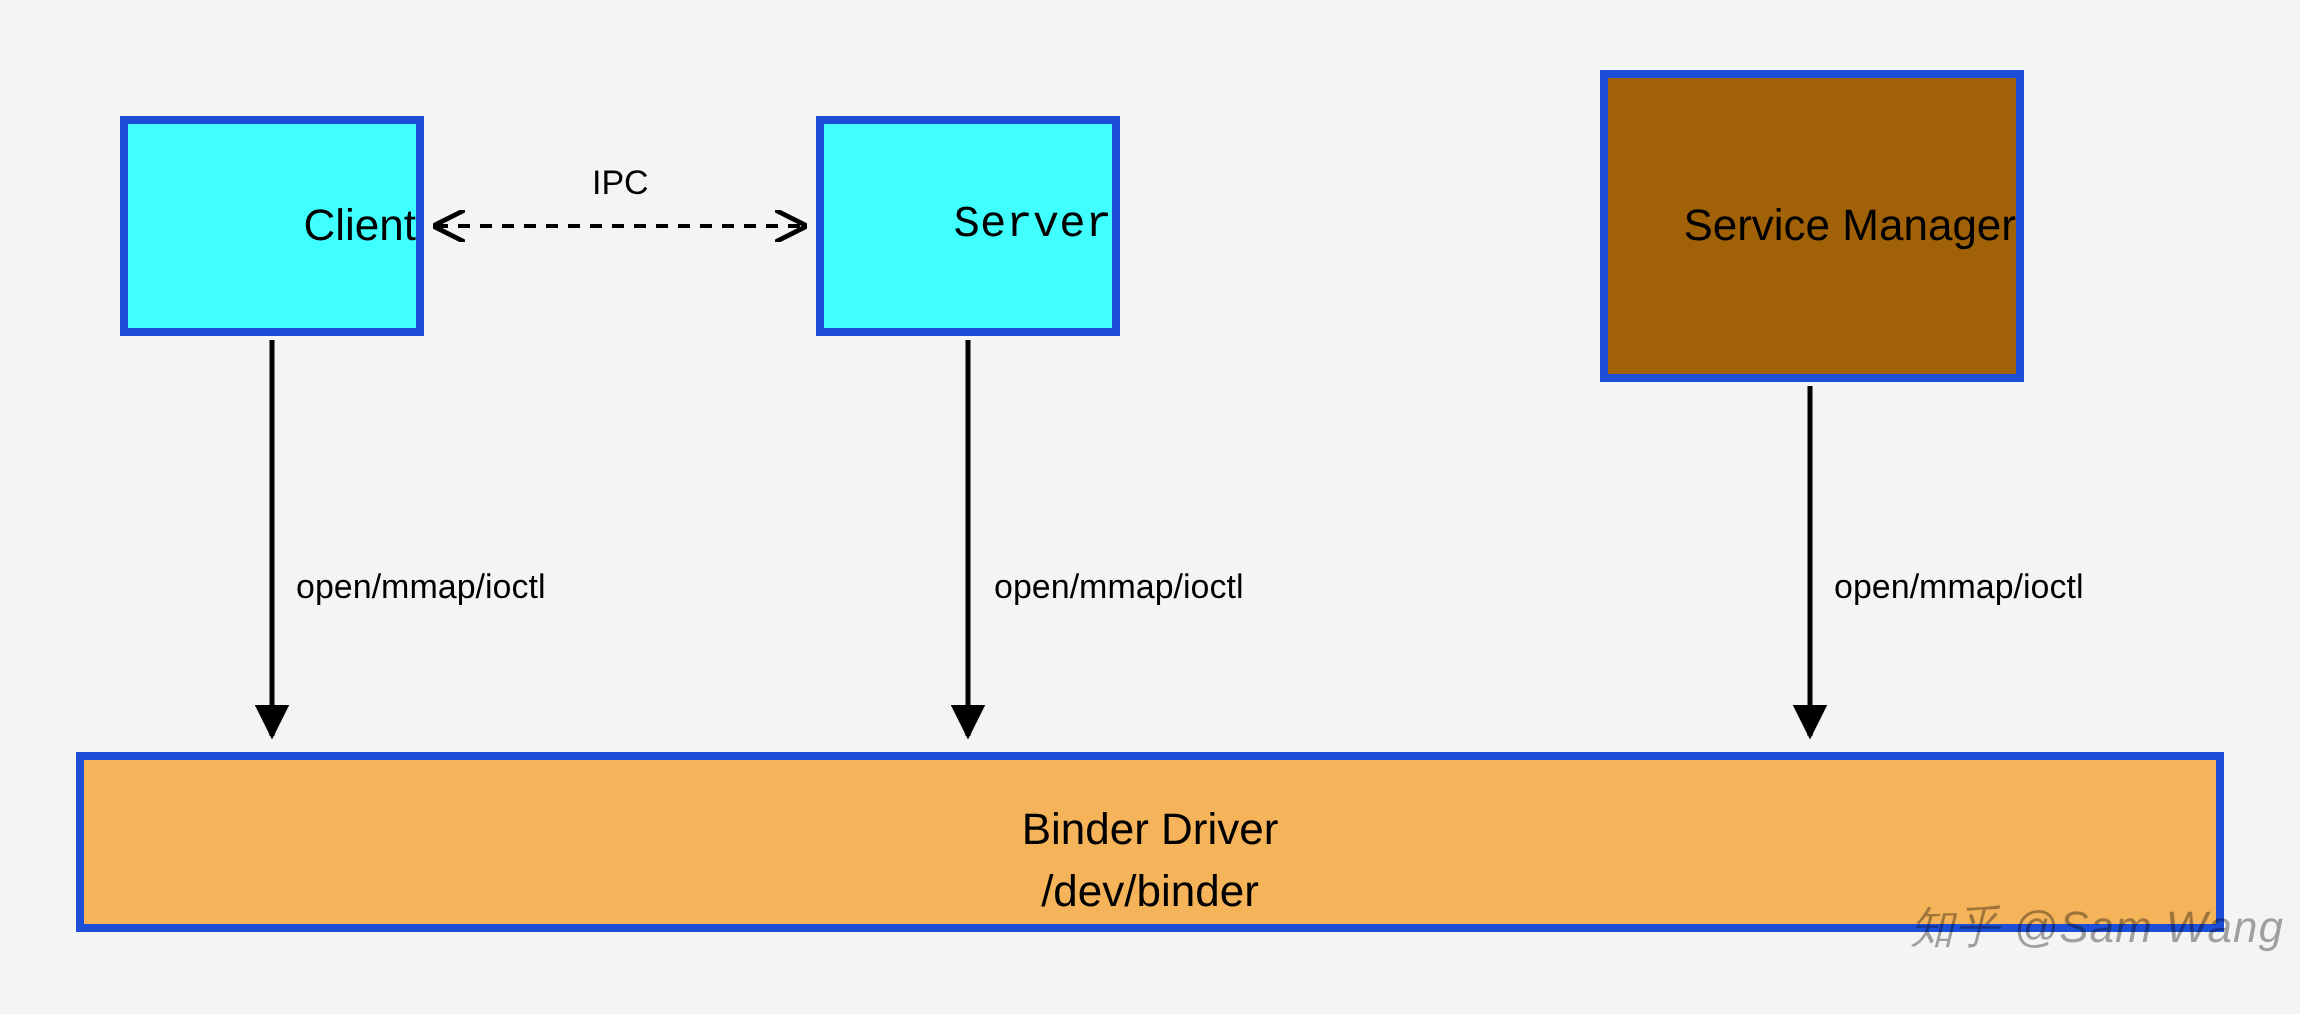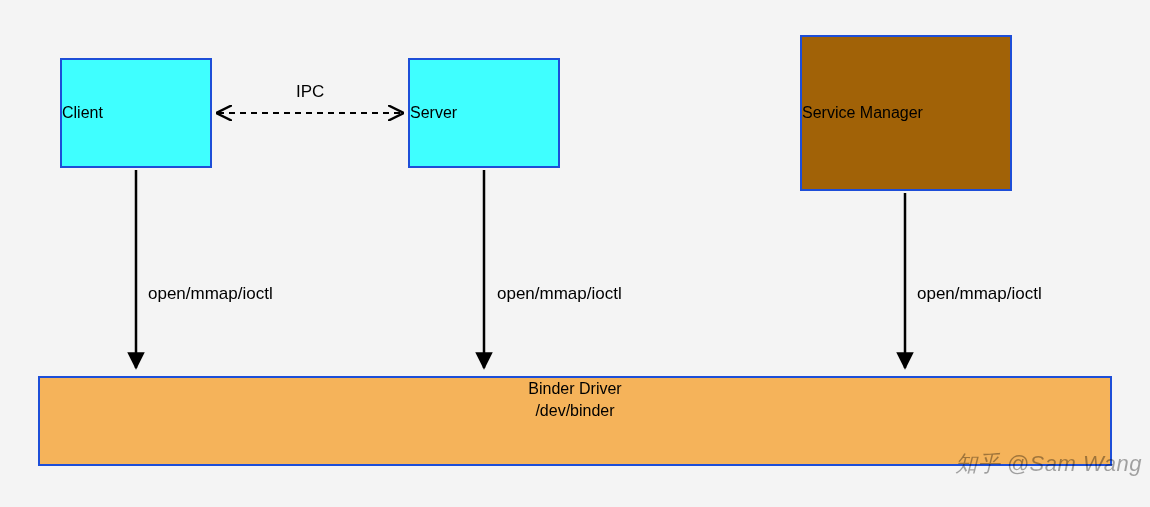--- a/index.html
+++ b/index.html
@@ -6,25 +6,25 @@
     body {
       width: 1150px;
       height: 507px;
       background: #f4f4f4;
       font-family: Arial, Helvetica, sans-serif;
       position: relative;
       overflow: hidden;
     }
     .box {
       position: absolute;
-      border: 2px solid #1d4ed8;
+      border: 4px solid #1d4ed8;
       display: flex;
       align-items: center;
-      justify-content: flex-start;
-      font-size: 16px;
+      justify-content: flex-end;
+      font-size: 22px;
       text-align: center;
       line-height: 1.4;
     }
     .cyan { background: #3fffff; }
     .green { background: #a16207; }
     .orange {
       background: #f5b35a;
       flex-direction: column;
     }
     .label {
@@ -50,21 +50,21 @@
       pointer-events: none;
     }
   </style>
 </head>
 <body>
 
 <div class="box cyan" style="left:60px; top:58px; width:152px; height:110px;">
   <span>Client</span>
 </div>
 
-<div class="box cyan" style="left:408px; top:58px; width:152px; height:110px;">
+<div class="box cyan" style="left:408px; top:58px; width:152px; height:110px;font-family:Liberation Mono, monospace;">
   <span>Server</span>
 </div>
 
 <div class="box green" style="left:800px; top:35px; width:212px; height:156px;">
   <span>Service Manager</span>
 </div>
 
 <div class="box orange" style="left:38px; top:376px; width:1074px; height:90px;">
   <span>Binder Driver</span>
   <span>/dev/binder</span>

